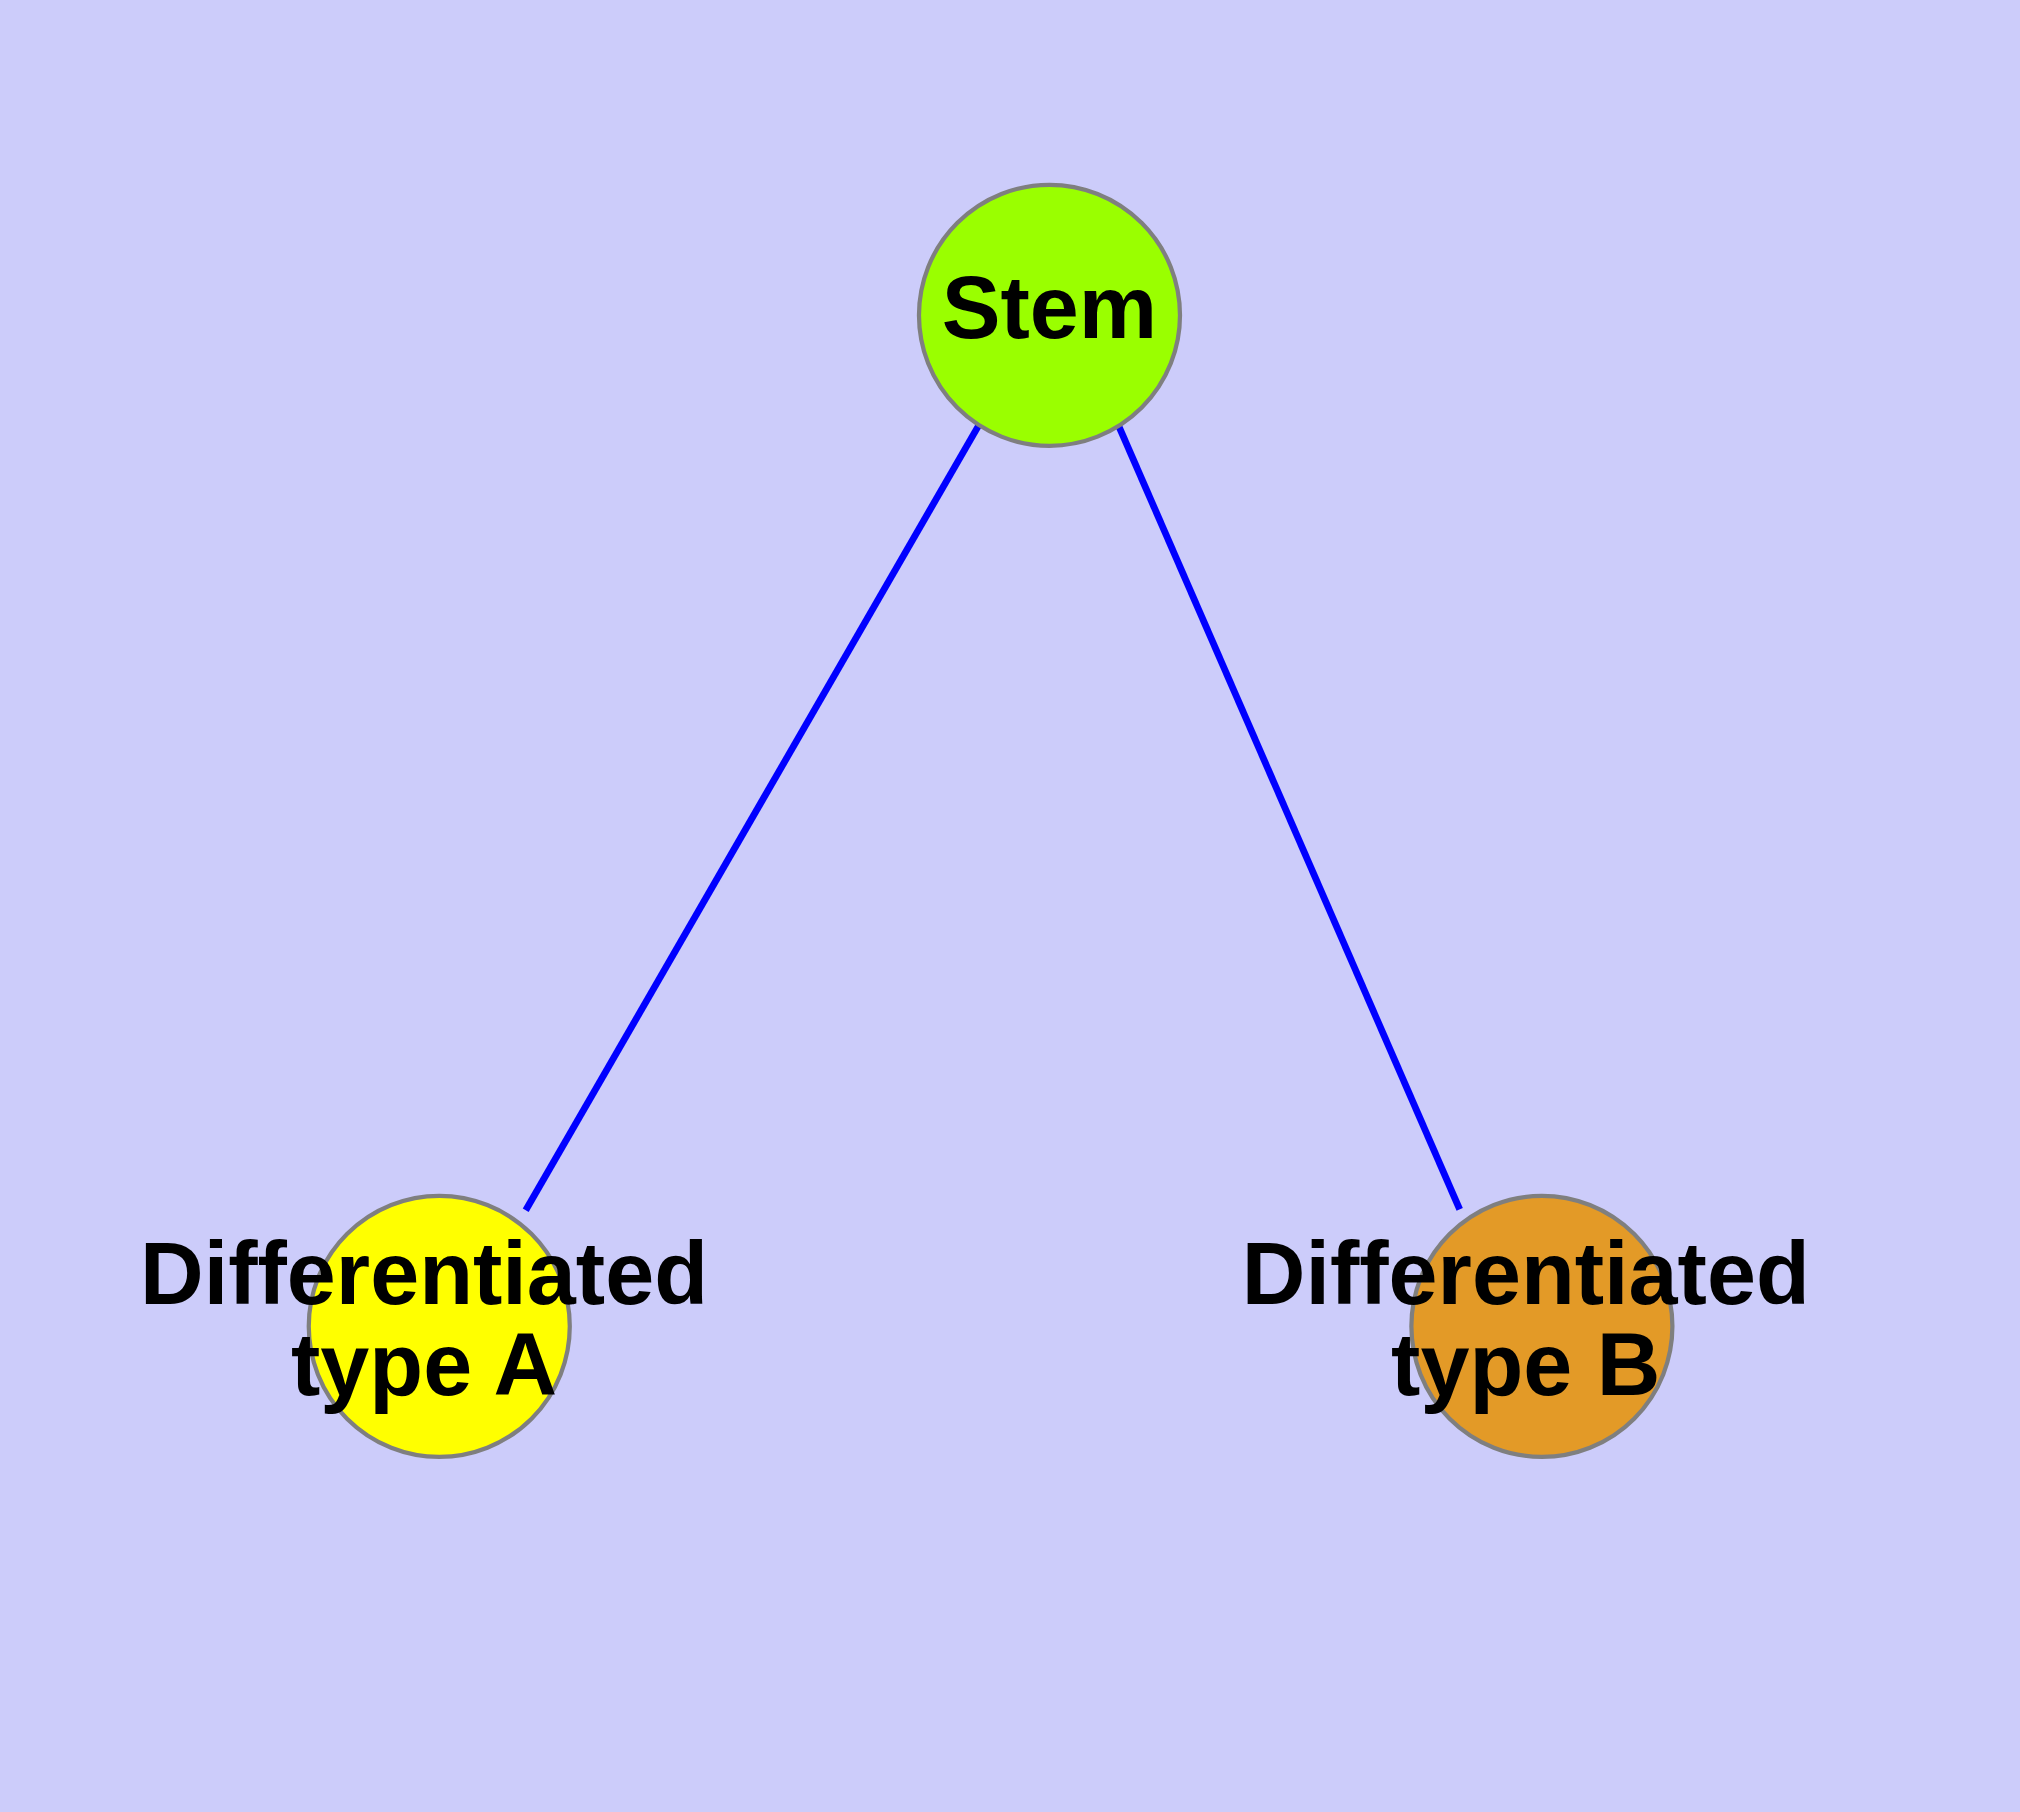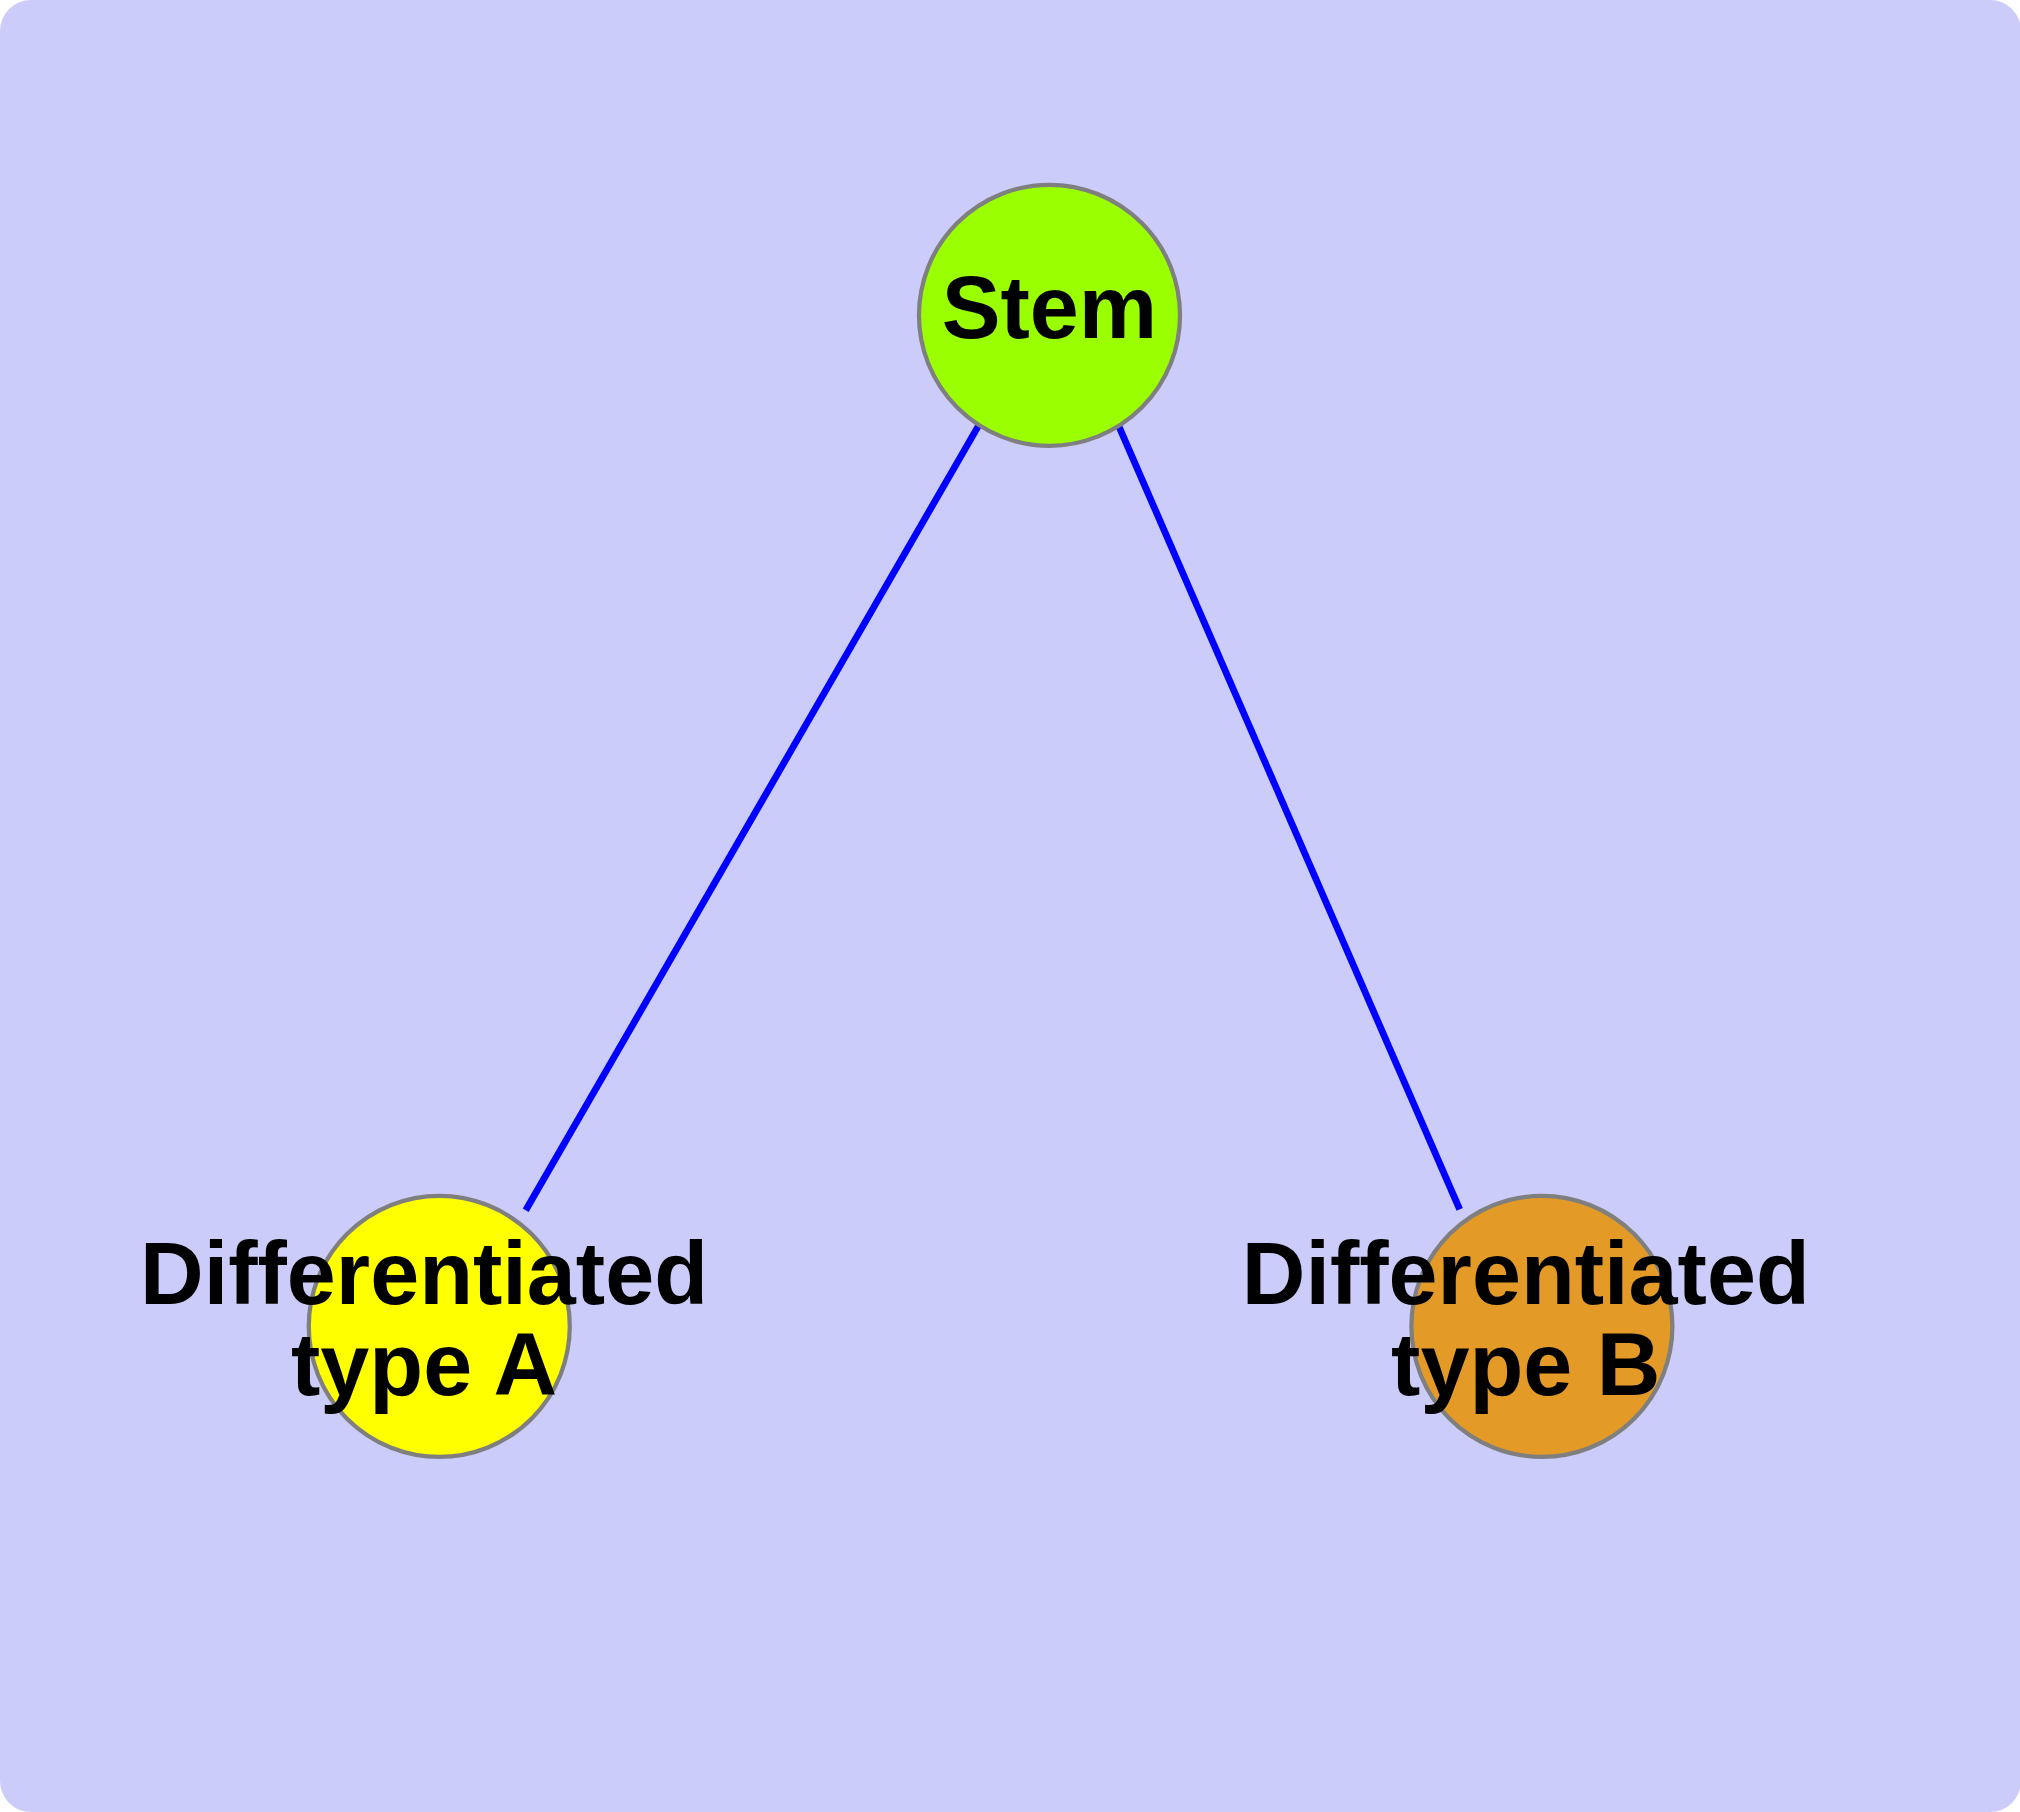--- a/index.html
+++ b/index.html
@@ -7,21 +7,20 @@
     margin: 0;
     padding: 0;
     background: #ffffff;
   }
   #canvas {
     position: relative;
     width: 2021px;
     height: 1812px;
     overflow: hidden;
     font-family: "Liberation Sans", "DejaVu Sans", sans-serif;
-    border-radius: 31px;
   }
   #bg-rect {
     position: absolute;
     left: 0;
     top: 0;
     width: 100%;
     height: 100%;
   }
   #graph-svg {
     position: absolute;

